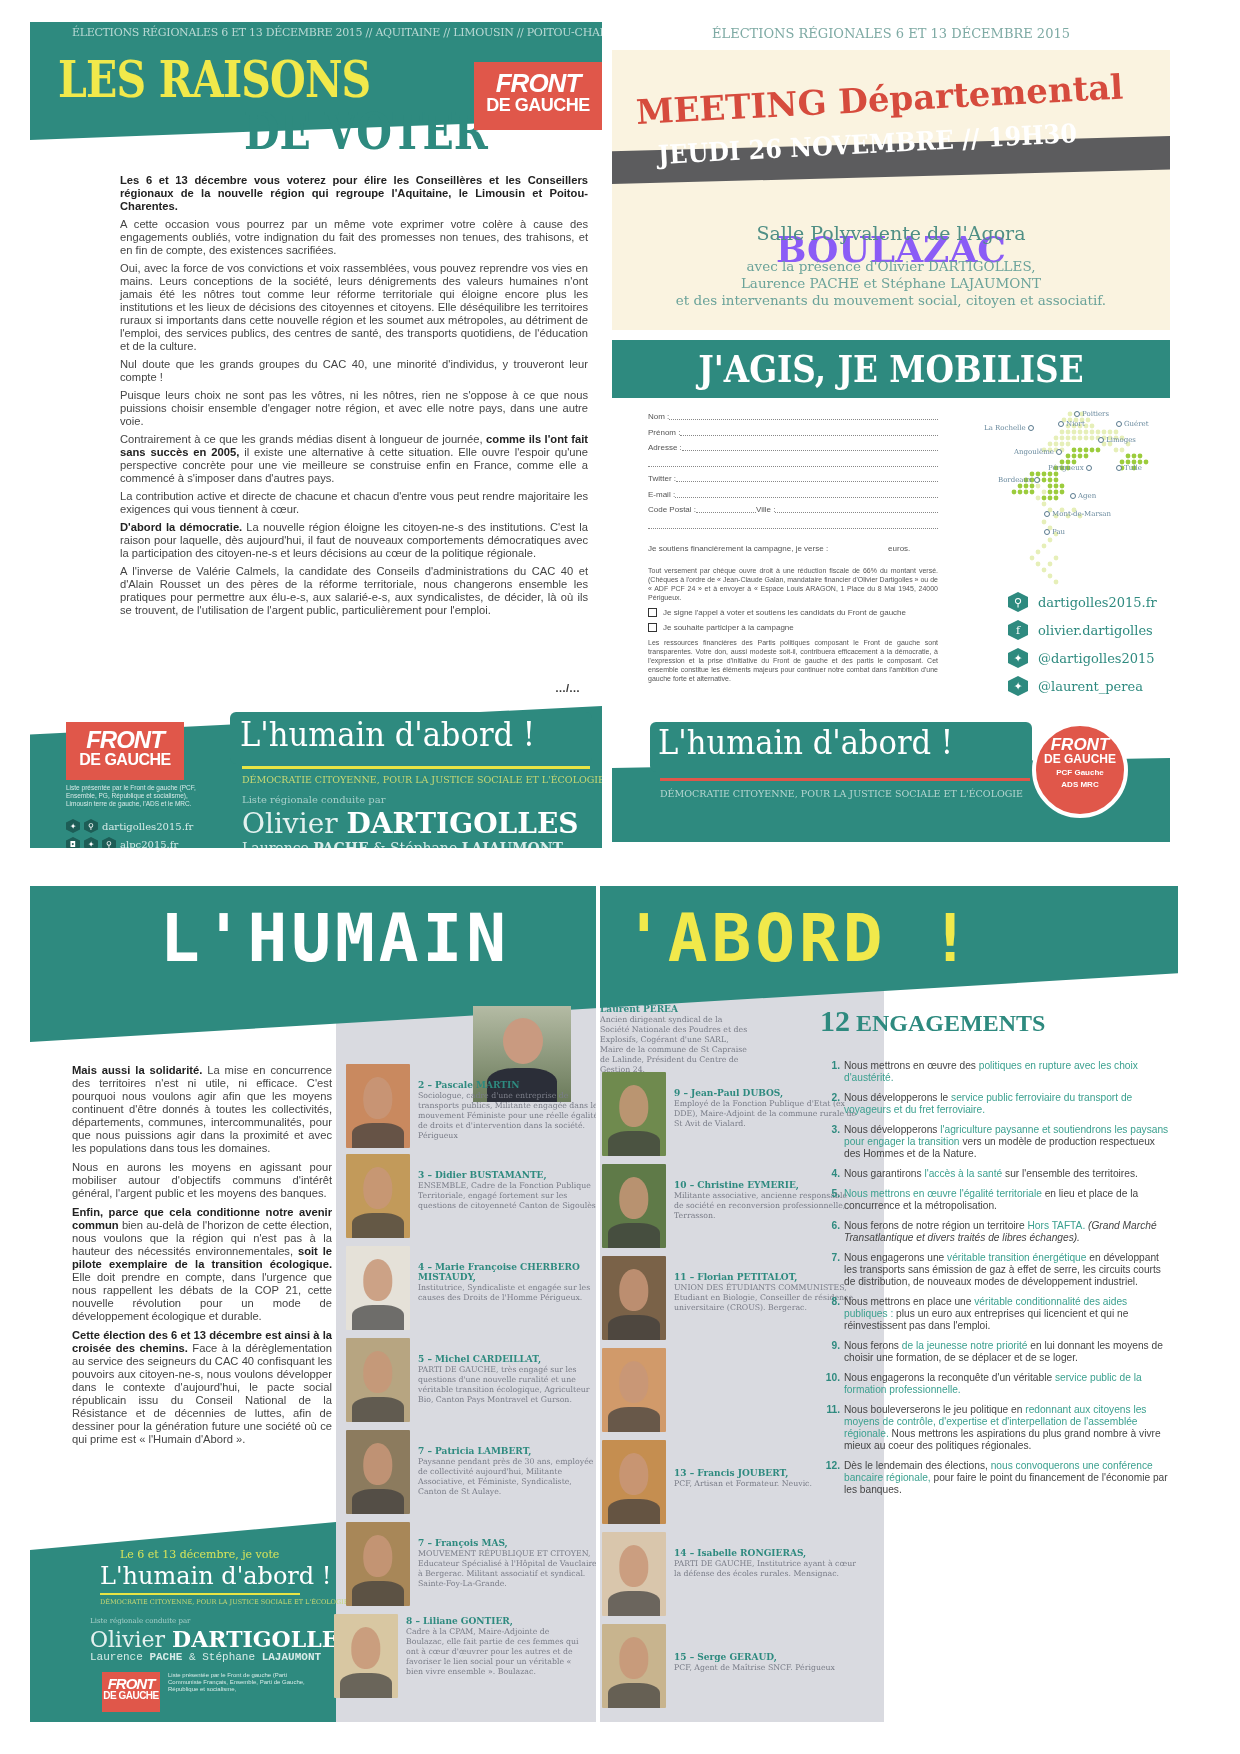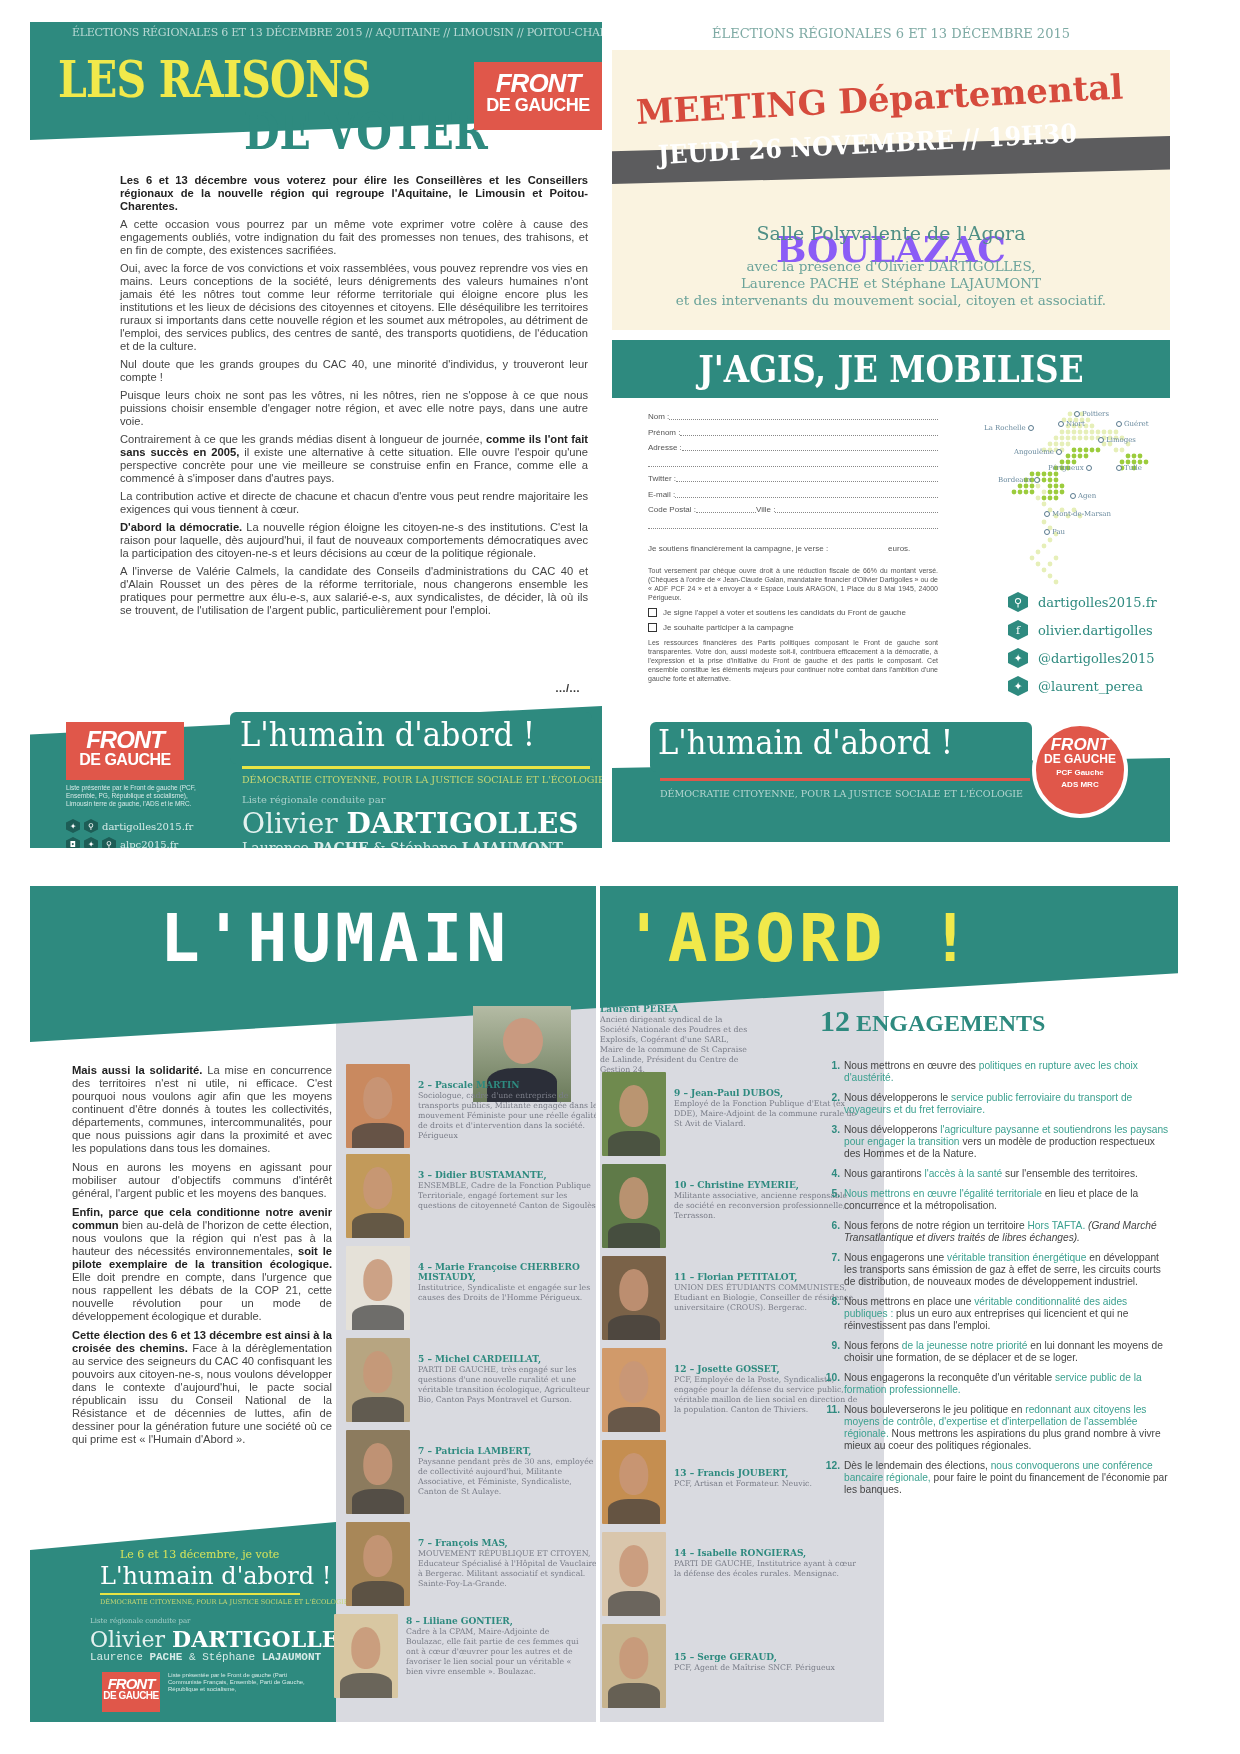--- a/index.html
+++ b/index.html
@@ -540,24 +540,20 @@
     </div>
   <div class="cand" style="left:572px;top:370px">
       <div class="photo" style="background:#7a6248"></div>
       <div class="cinfo">
         <div class="cname">11 – Florian PETITALOT,</div>
         <div>UNION DES ÉTUDIANTS COMMUNISTES, Etudiant en Biologie, Conseiller de résidence universitaire (CROUS). Bergerac.</div>
       </div>
     </div>
   <div class="cand" style="left:572px;top:462px">
       <div class="photo" style="background:#d19a6a"></div>
-      <div class="cinfo">
-        <div class="cname">12 – Josette GOSSET,</div>
-        <div>PCF, Employée de la Poste, Syndicaliste, engagée pour la défense du service public, véritable maillon de lien social en direction de la population. Canton de Thiviers.</div>
-      </div>
     </div>
   <div class="cand" style="left:572px;top:554px">
       <div class="photo" style="background:#c58e50"></div>
       <div class="cinfo" style="padding-top:28px">
         <div class="cname">13 – Francis JOUBERT,</div>
         <div>PCF, Artisan et Formateur. Neuvic.</div>
       </div>
     </div>
   <div class="cand" style="left:572px;top:646px">
       <div class="photo" style="background:#d9c6ac"></div>

